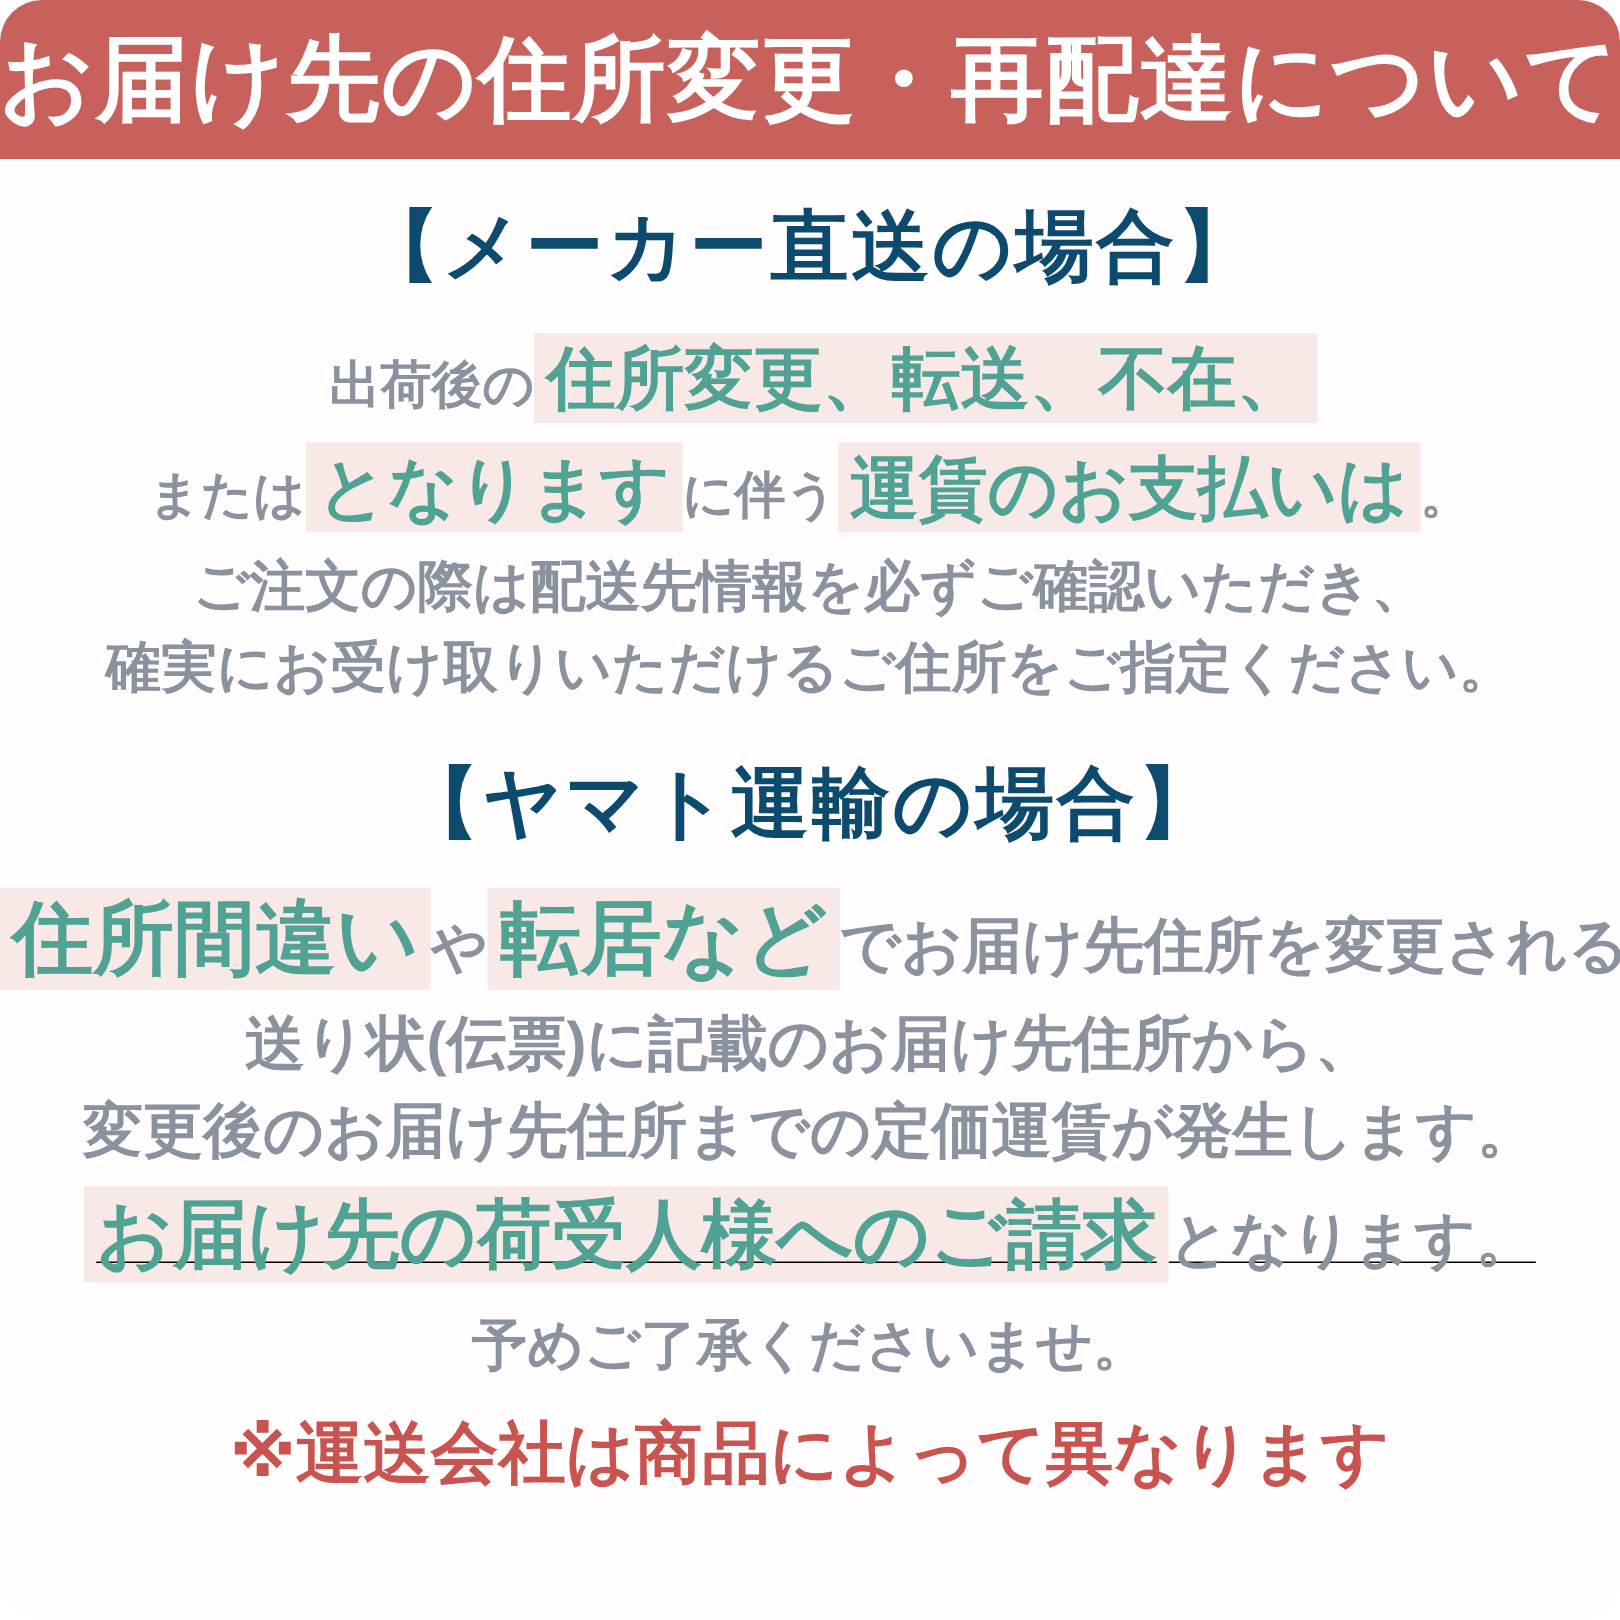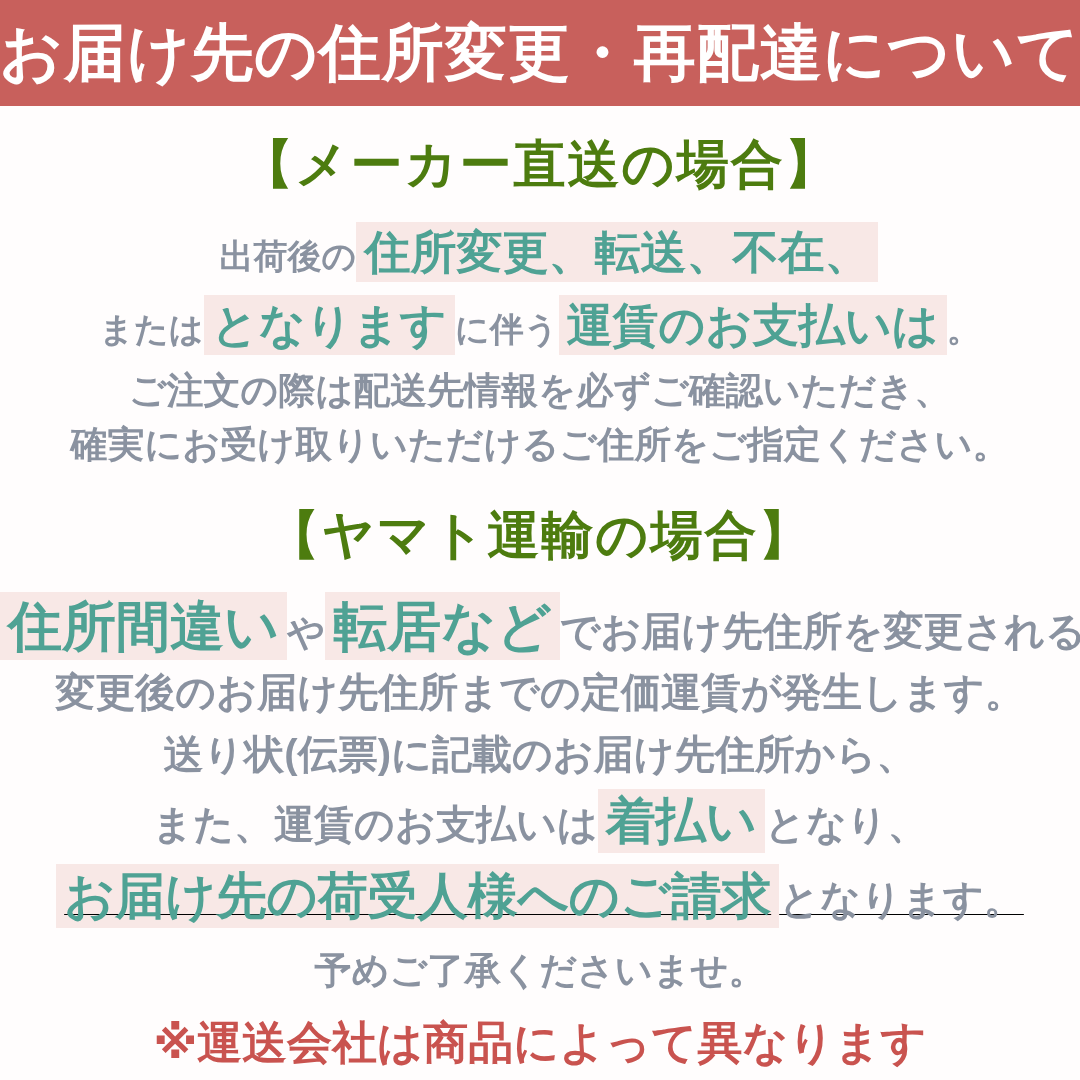--- a/index.html
+++ b/index.html
@@ -7,20 +7,21 @@
     padding: 0;
     background: #ffffff;
     font-family: "Liberation Sans", "DejaVu Sans", sans-serif;
   }
   .page {
     width: 1080px;
     height: 1080px;
     background: #fffdfd;
     overflow: hidden;
     box-sizing: border-box;
+    border-radius: 28px;
   }
   
   .banner {
     width: 100%;
     height: 106px;
     background: #c8605c;
     display: flex;
     align-items: center;
     justify-content: center;
   }
@@ -31,21 +32,21 @@
     letter-spacing: 1px;
     white-space: nowrap;
   }
   
   .line {
     text-align: center;
     white-space: nowrap;
     line-height: 1.15;
   }
   .sec-heading {
-    color: #4d7c0f;
+    color: #0c4a6e;
     font-size: 52px;
     font-weight: bold;
     text-align: center;
     letter-spacing: 2px;
   }
   .gray { color: #8a92a0; font-weight: 600; }
   .sz34 { font-size: 34px; }
   .sz37 { font-size: 37px; }
   .sz40 { font-size: 40px; }
   .hl {
@@ -103,27 +104,24 @@
   <div class="line ml4 gray sz37">ご注文の際は配送先情報を必ずご確認いただき、</div>
 
   <div class="line ml5 gray sz37">確実にお受け取りいただけるご住所をご指定ください。</div>
 
   <div class="sec-heading mh2">【ヤマト運輸の場合】</div>
 
   <div class="line m2l1">
     <span class="hl teal54">住所間違い</span><span class="gray sz37">や</span><span class="hl teal54">転居など</span><span class="gray sz40">でお届け先住所を変更される場合は、</span>
   </div>
 
+  <div class="line m2l2 gray sz40">送り状(伝票)に記載のお届け先住所から、</div>
+
   <div class="line m2l3 gray sz40">変更後のお届け先住所までの定価運賃が発生します。</div>
 
-  <div class="line m2l2 gray sz40">送り状(伝票)に記載のお届け先住所から、</div>
-
-  <div class="line m2l4">
-    <span class="gray sz40">また、運賃のお支払いは</span><span class="hl teal50">着払い</span><span class="gray sz40">となり、</span>
-  </div>
 
   <div class="line m2l5">
     <span class="hl teal50">お届け先の荷受人様へのご請求</span><span class="gray sz40">となります。</span>
   </div>
 
   <div class="line m2l6 gray sz37">予めご了承くださいませ。</div>
 
   <div class="footer-note">※運送会社は商品によって異なります</div>
 
 </div>

